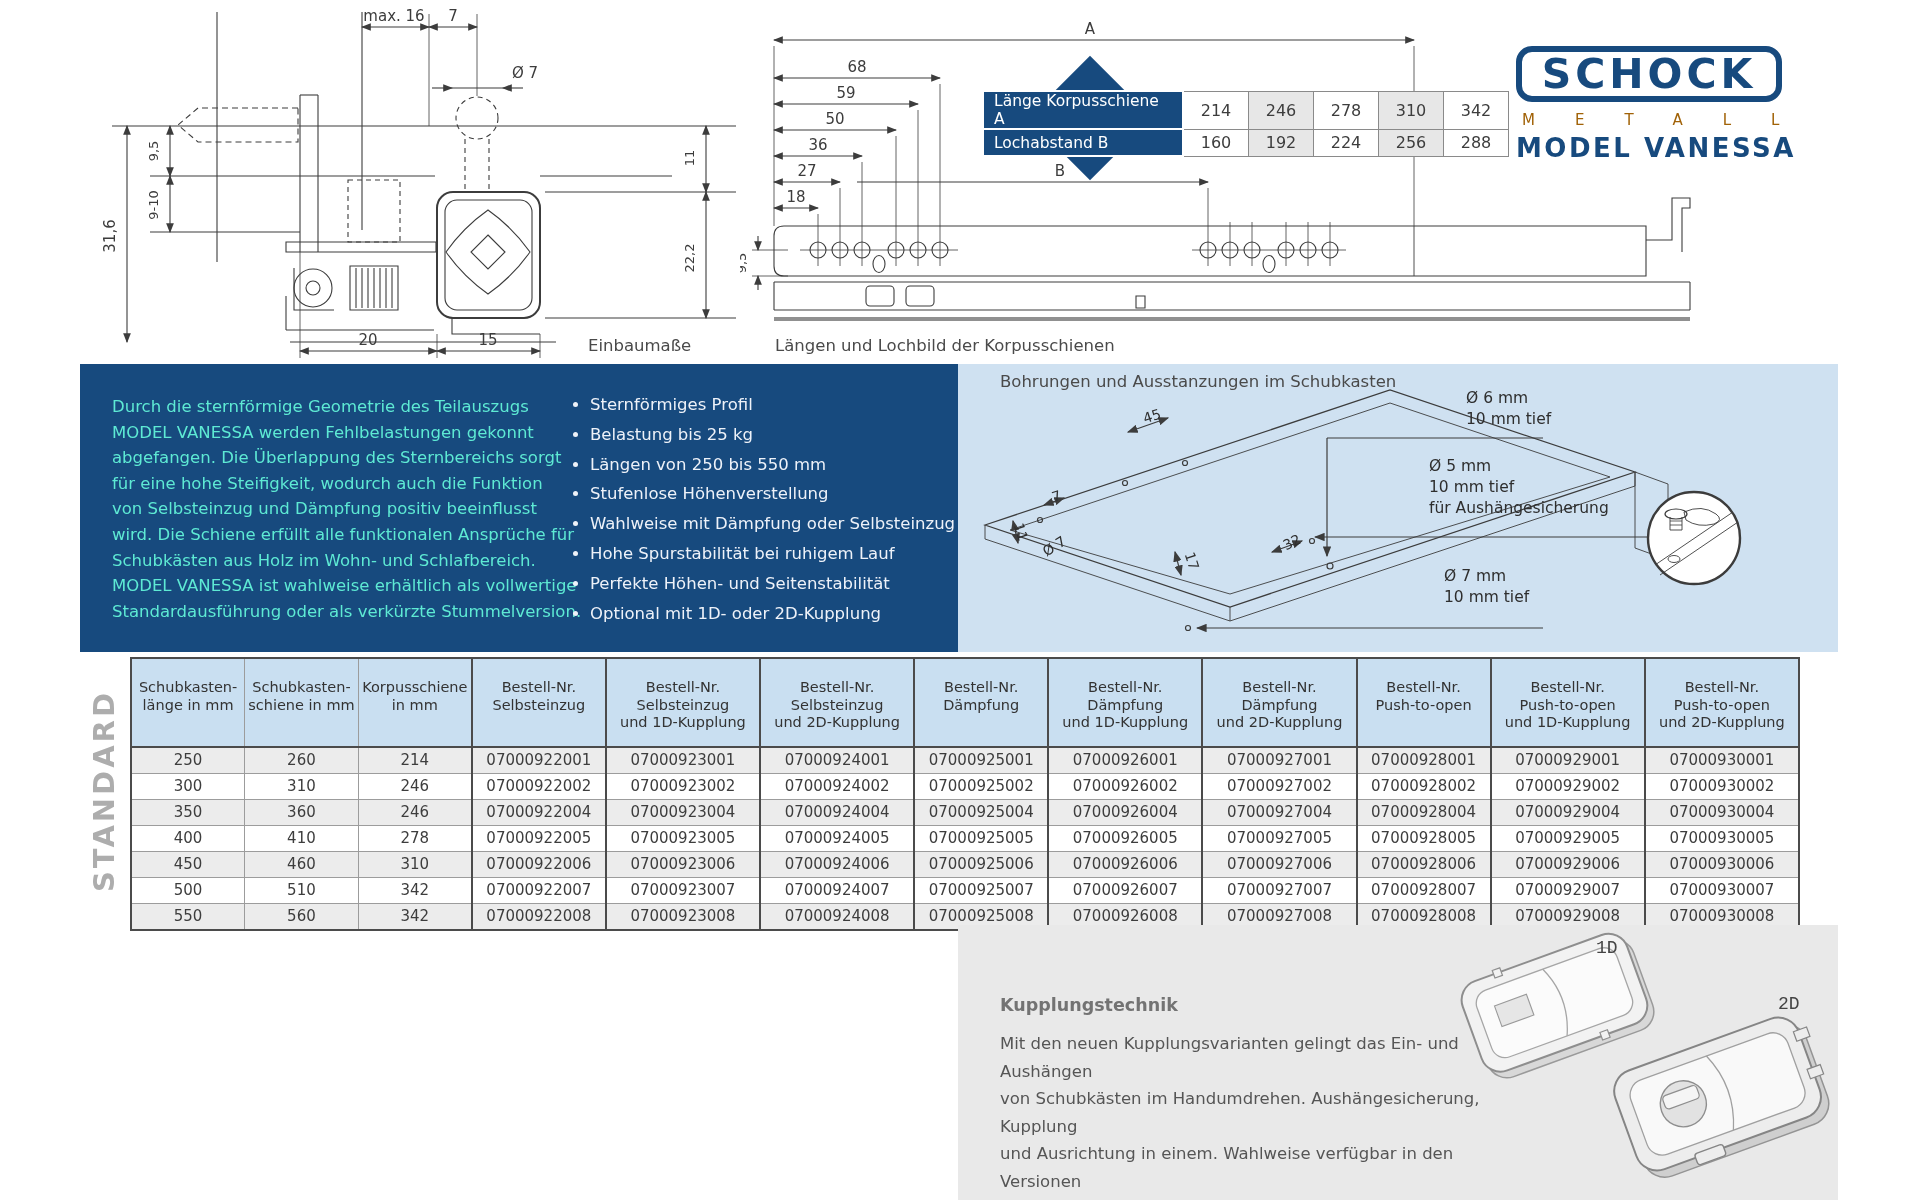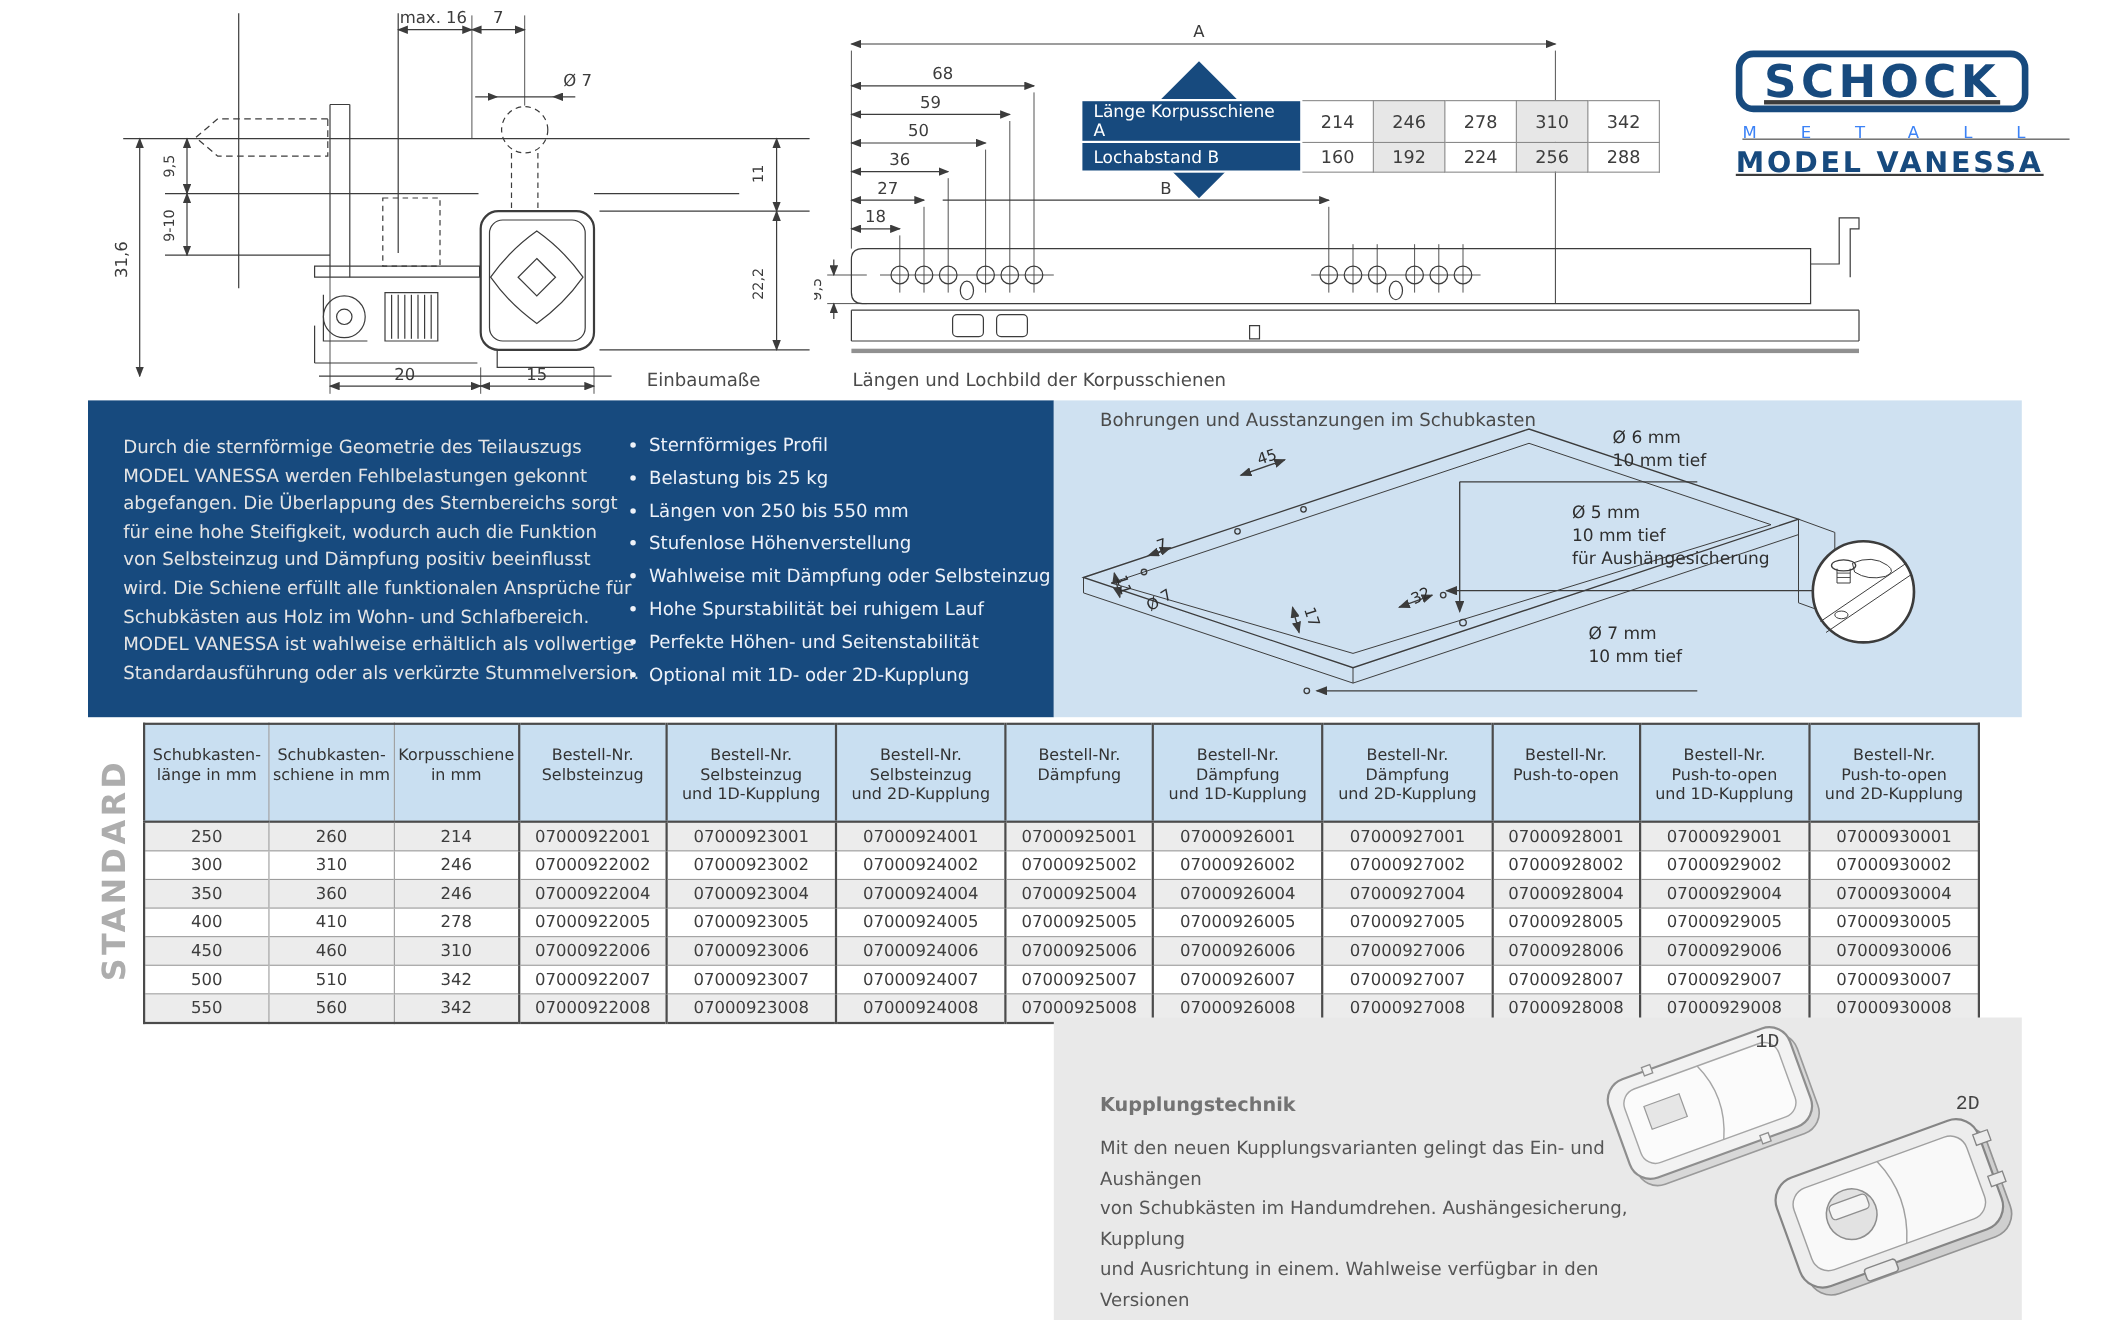--- a/index.html
+++ b/index.html
@@ -18,30 +18,30 @@
   .diamond{left:1046px;top:74px;width:88px;height:88px;background:#174a7e;transform:rotate(45deg);z-index:1;}
   .spec{left:982px;top:90px;z-index:2;border-collapse:collapse;}
   .spec td{height:24px;font-size:16px;text-align:center;}
   .spec .spec-label{background:#174a7e;color:#fff;text-align:left;padding:0 10px;font-size:15.5px;
         width:178px;border:2px solid #fff;}
   .spec .spec-val{width:62px;border:1px solid #8a8a8a;color:#3d3d3d;}
   .spec .alt{background:#e7e7e7;}
   .spec .lite{background:#fff;}
 
   
-  .logo{left:1578px;top:46px;width:266px;z-index:3;text-decoration:underline;}
+  .logo{left:1516px;top:46px;width:266px;z-index:3;}
   .logo-box{border:6px solid #174a7e;border-radius:16px;height:44px;line-height:44px;text-align:center;
         font-weight:800;font-size:41px;letter-spacing:4px;color:#174a7e;}
-  .logo-metall{margin-top:9px;padding-left:6px;font-size:15px;color:#3b82f6;letter-spacing:40px;white-space:nowrap;}
+  .logo-metall{margin-top:9px;padding-left:6px;font-size:15px;color:#a16207;letter-spacing:40px;white-space:nowrap;}
   .logo-model{margin-top:4px;font-weight:800;font-size:26px;letter-spacing:2.5px;color:#174a7e;white-space:nowrap;}
 
   
   .introbox{left:80px;top:364px;width:878px;height:288px;background:#174a7e;}
   .intro-par{position:absolute;left:32px;top:30px;width:470px;font-size:16.5px;line-height:25.6px;
-        color:#e5e5e5;white-space:pre-line;}
+        color:#5eead4;white-space:pre-line;}
   .features{position:absolute;left:492px;top:26px;margin:0;padding:0 0 0 18px;color:#eef2f9;}
   .features li{font-size:16.5px;line-height:29.8px;list-style:disc;}
 
   
   .drillbox{left:958px;top:364px;width:880px;height:288px;background:#cfe1f1;}
   .drill-title{position:absolute;left:1000px;top:372px;font-size:16.5px;color:#4a4a4a;z-index:2;}
   .ann{position:absolute;font-size:15.5px;line-height:21px;color:#2e2e2e;white-space:pre-line;z-index:2;}
   .iso-dim{position:absolute;font-size:14px;color:#2e2e2e;z-index:2;}
 
   

